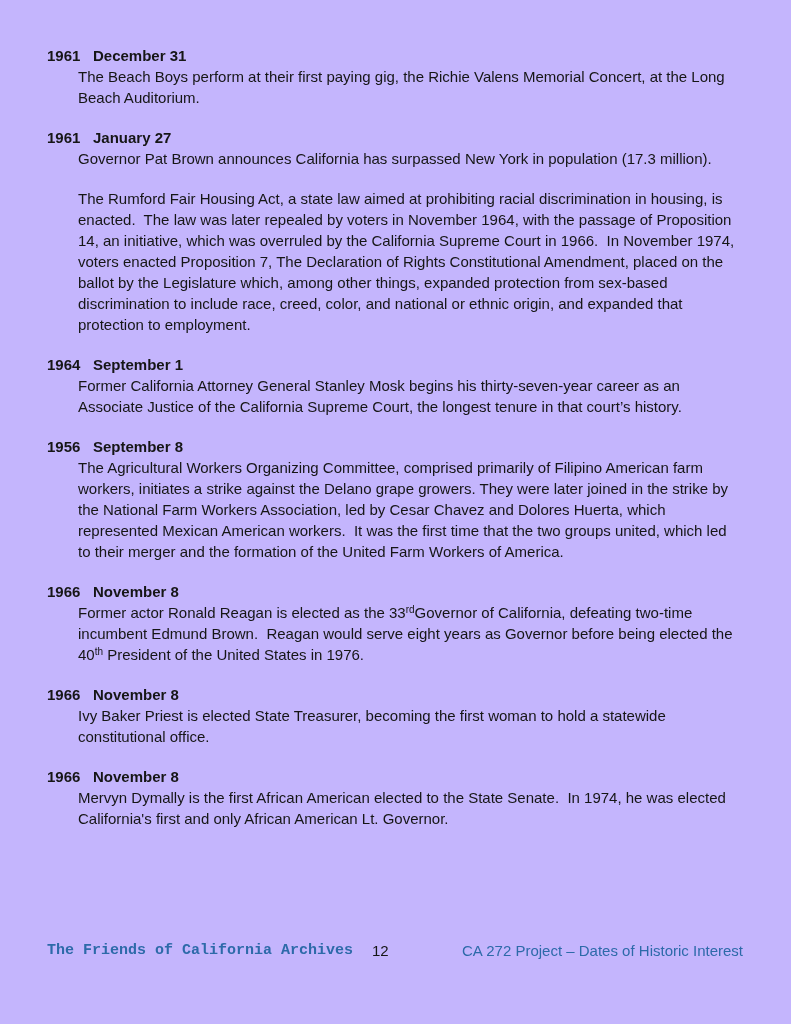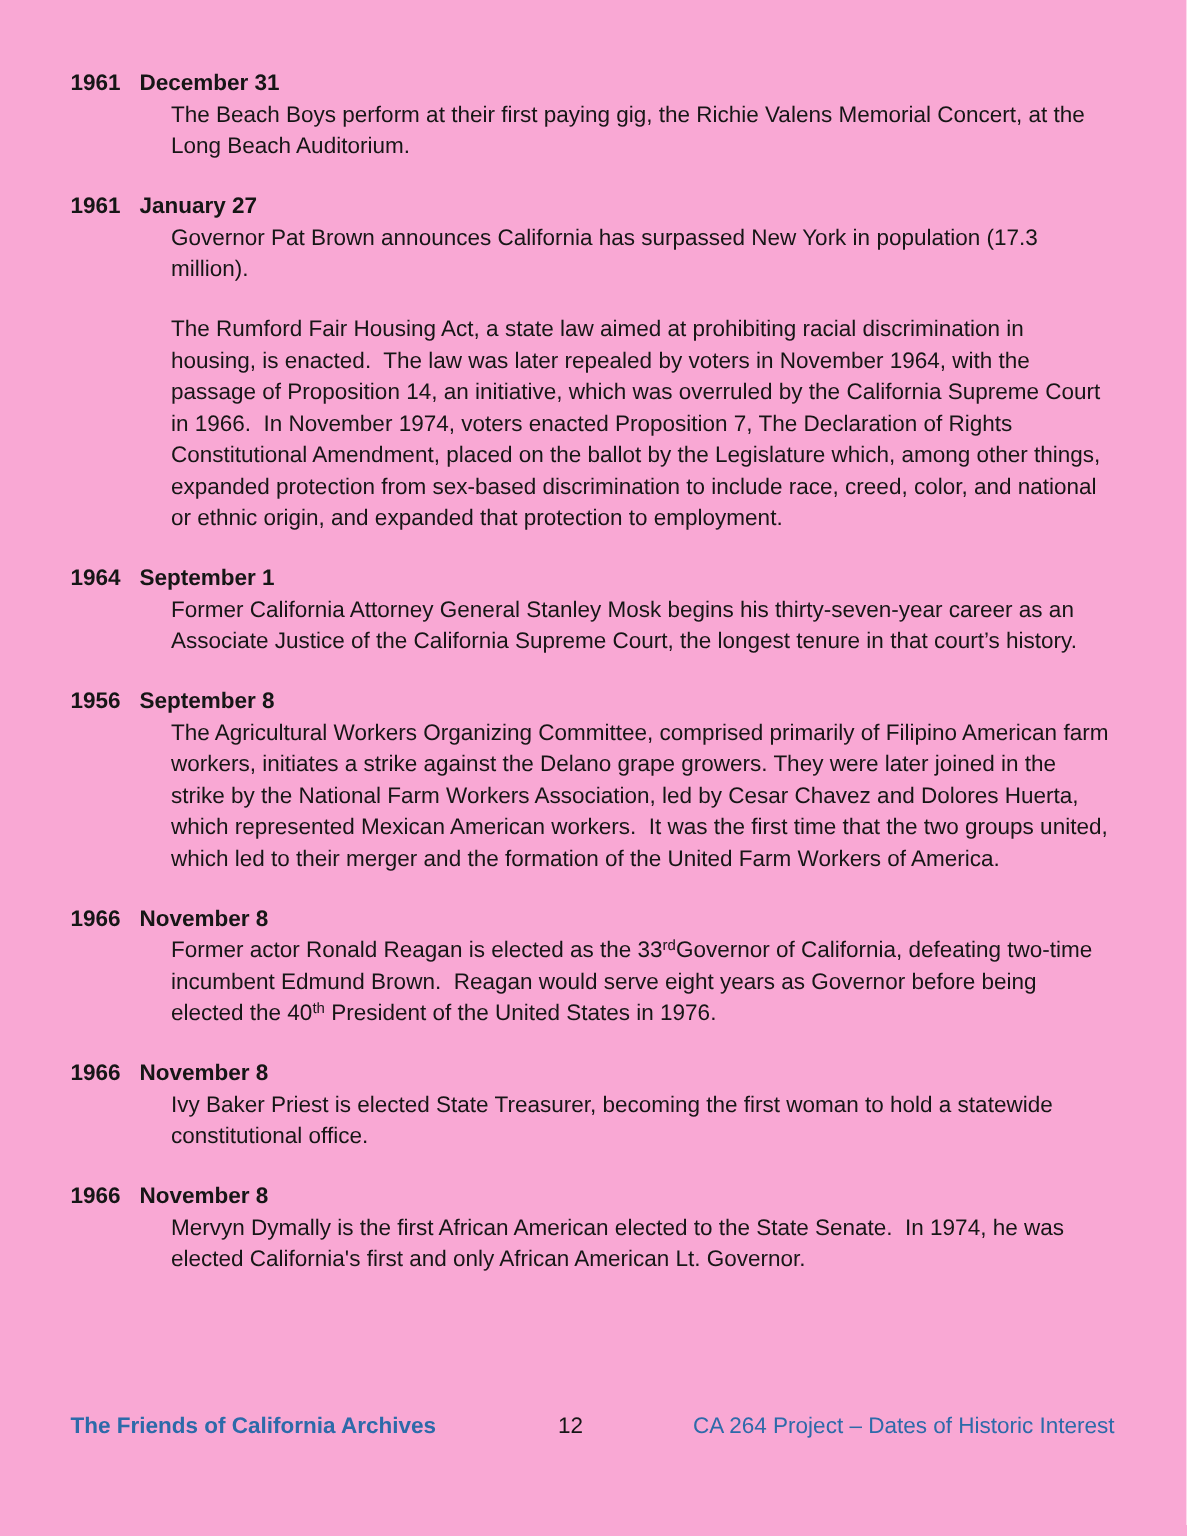--- a/index.html
+++ b/index.html
@@ -4,21 +4,21 @@
 <style>
   html, body {
     margin: 0;
     padding: 0;
     background: #ffffff;
   }
   .page {
     position: relative;
     width: 791px;
     height: 1024px;
-    background: #f9a8d4;
+    background: #c4b5fd;
     font-family: "Liberation Sans", sans-serif;
     font-size: 15px;
     line-height: 21px;
     color: #161616;
     overflow: hidden;
   }
   .content {
     position: absolute;
     left: 47px;
     top: 45px;
@@ -29,41 +29,42 @@
   }
   .entry-head {
     font-weight: bold;
     white-space: pre;
   }
   .entry-head .year {
     display: inline-block;
     width: 46px;
   }
   .entry-body {
-    margin: 0 0 0 67px;
+    margin: 0 0 0 31px;
     white-space: pre-wrap;
   }
   .sup {
     font-size: 10px;
     line-height: 0;
     vertical-align: 5px;
   }
   .footer {
     position: absolute;
     left: 47px;
     right: 48px;
     top: 940px;
     height: 21px;
   }
   .footer-left {
     position: absolute;
     left: 0;
     top: 0;
     font-weight: bold;
     color: #2d6aa9;
+    font-family: Liberation Mono, monospace;
   }
   .footer-page {
     position: absolute;
     left: 325px;
     top: 0;
     color: #161616;
   }
   .footer-right {
     position: absolute;
     right: 0;
@@ -113,16 +114,16 @@
 
     <div class="entry">
       <div class="entry-head"><span class="year">1966</span><span class="date">November 8</span></div>
       <p class="entry-body"><span>Mervyn Dymally is the first African American elected to the State Senate.  In 1974, he was elected California's first and only African American Lt. Governor.</span></p>
     </div>
   </div>
 
   <div class="footer">
     <span class="footer-left" style="color: rgb(45, 106, 169);">The Friends of California Archives</span>
     <span class="footer-page">12</span>
-    <span class="footer-right" style="color: rgb(45, 106, 169);">CA 264 Project – Dates of Historic Interest</span>
+    <span class="footer-right" style="color: rgb(45, 106, 169);">CA 272 Project – Dates of Historic Interest</span>
   </div>
 
 </div>
 
 </body></html>

